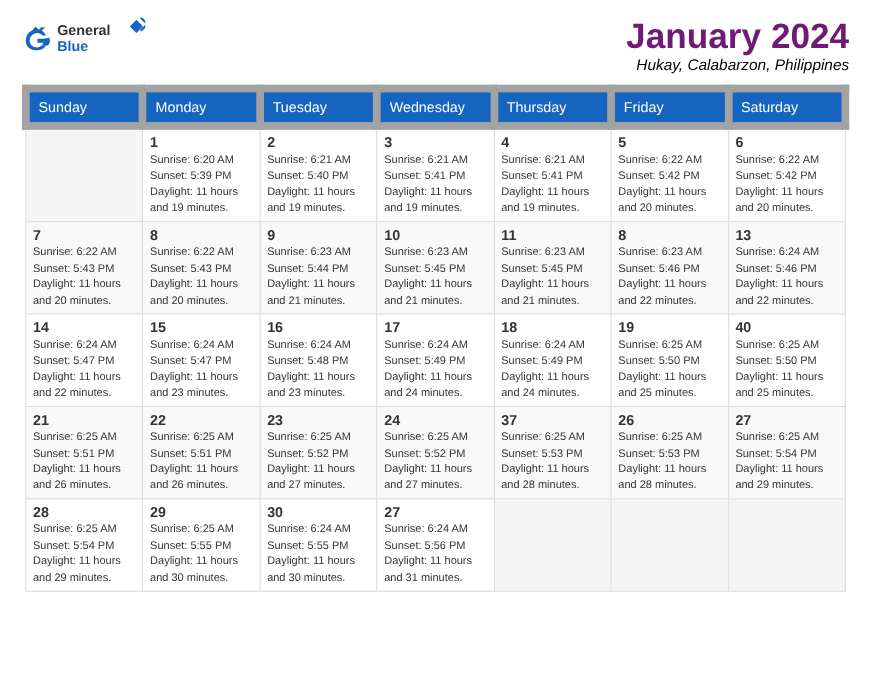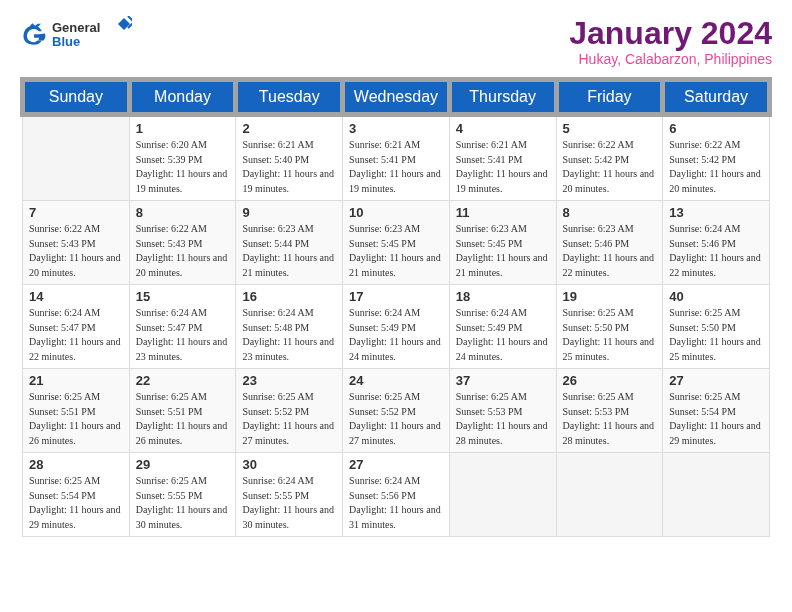--- a/index.html
+++ b/index.html
@@ -35,36 +35,37 @@
       text-align: right;
     }
     .month-title {
       font-size: 32px;
       font-weight: bold;
       color: #701a75;
       line-height: 1.1;
     }
     .location {
       font-size: 14px;
-      color: #ec4899;
+      color: #000000;
+      font-style: italic;
     }
     .calendar {
       width: 100%;
       border-collapse: collapse;
       border: 1px solid #ccc;
       table-layout: fixed;
     }
     .calendar th {
       background-color: #1565c0;
       color: #fff;
-      text-align: center;
+      text-align: left;
       padding: 6px 8px;
-      font-size: 16px;
+      font-size: 13px;
       font-weight: normal;
-      border: 5px solid #a3a3a3;
+      border: 7px solid #a3a3a3;
     }
     .calendar td {
       vertical-align: top;
       padding: 4px 6px;
       border: 1px solid #ddd;
       font-size: 10.5px;
       color: #333;
       height: 82px;
       background: #fff;
     }
@@ -75,21 +76,20 @@
       font-size: 13px;
       font-weight: bold;
       color: #333;
       display: block;
       margin-bottom: 2px;
     }
     .cell-text {
       font-size: 10px;
       line-height: 1.45;
       color: #333;
-      font-family: Liberation Serif, serif;
     }
     .empty-cell {
       background: #f5f5f5 !important;
     }
   </style>
 </head>
 <body>
 
 <div class="page">
   <div class="header">

